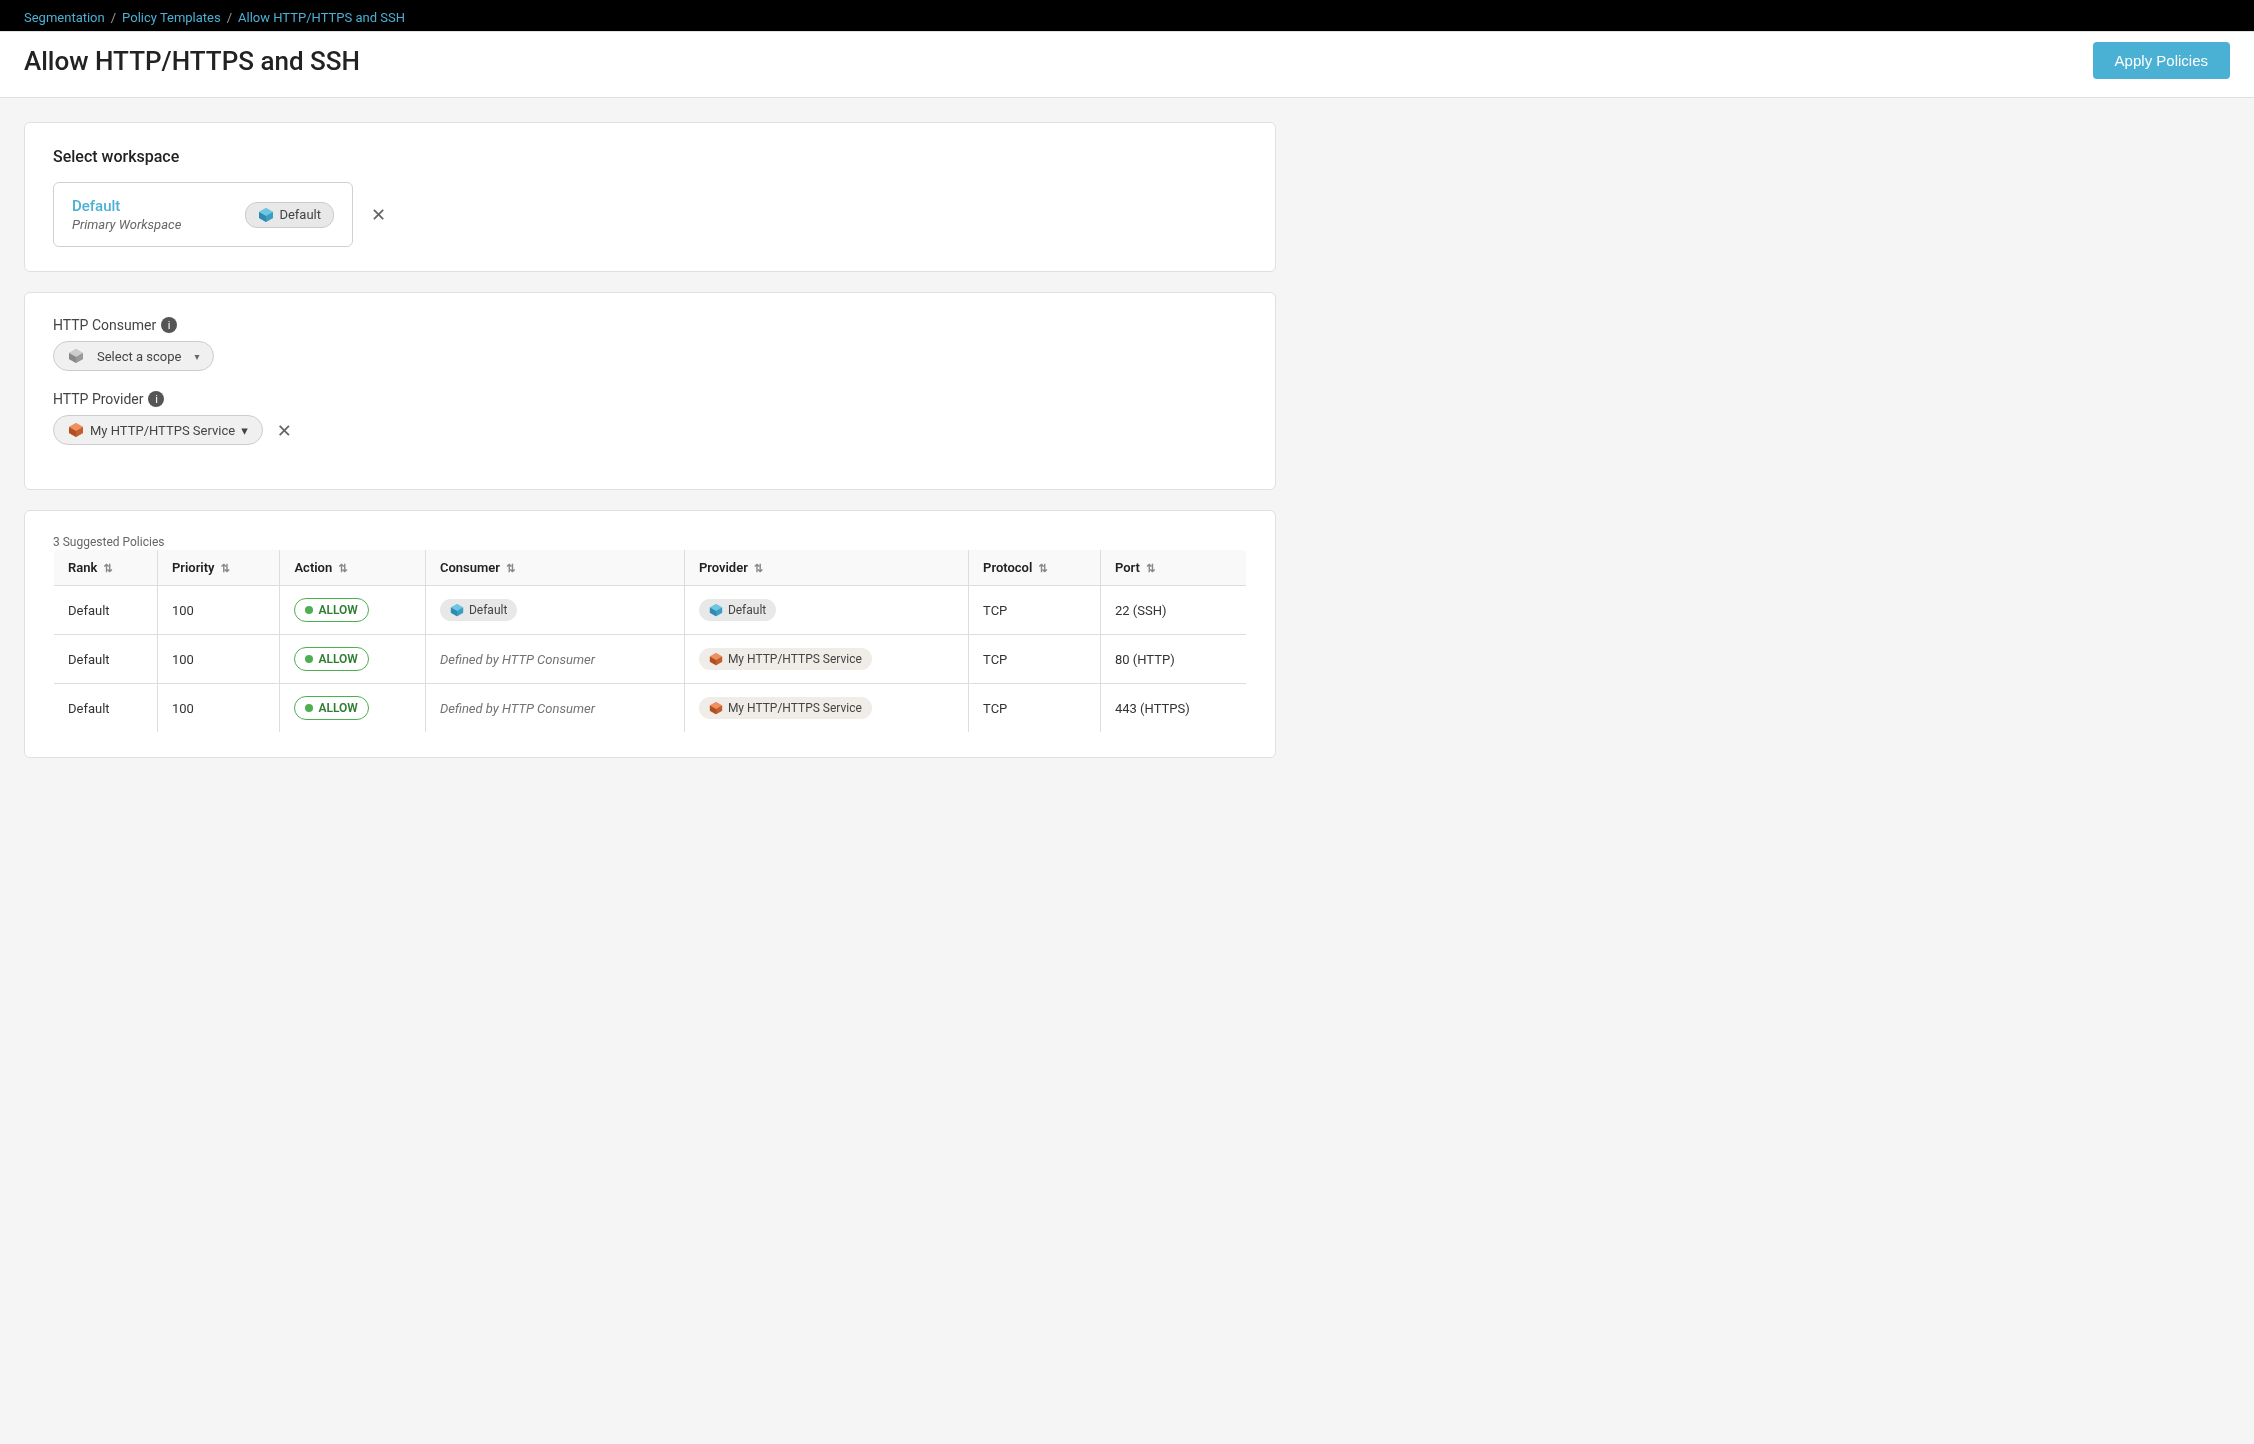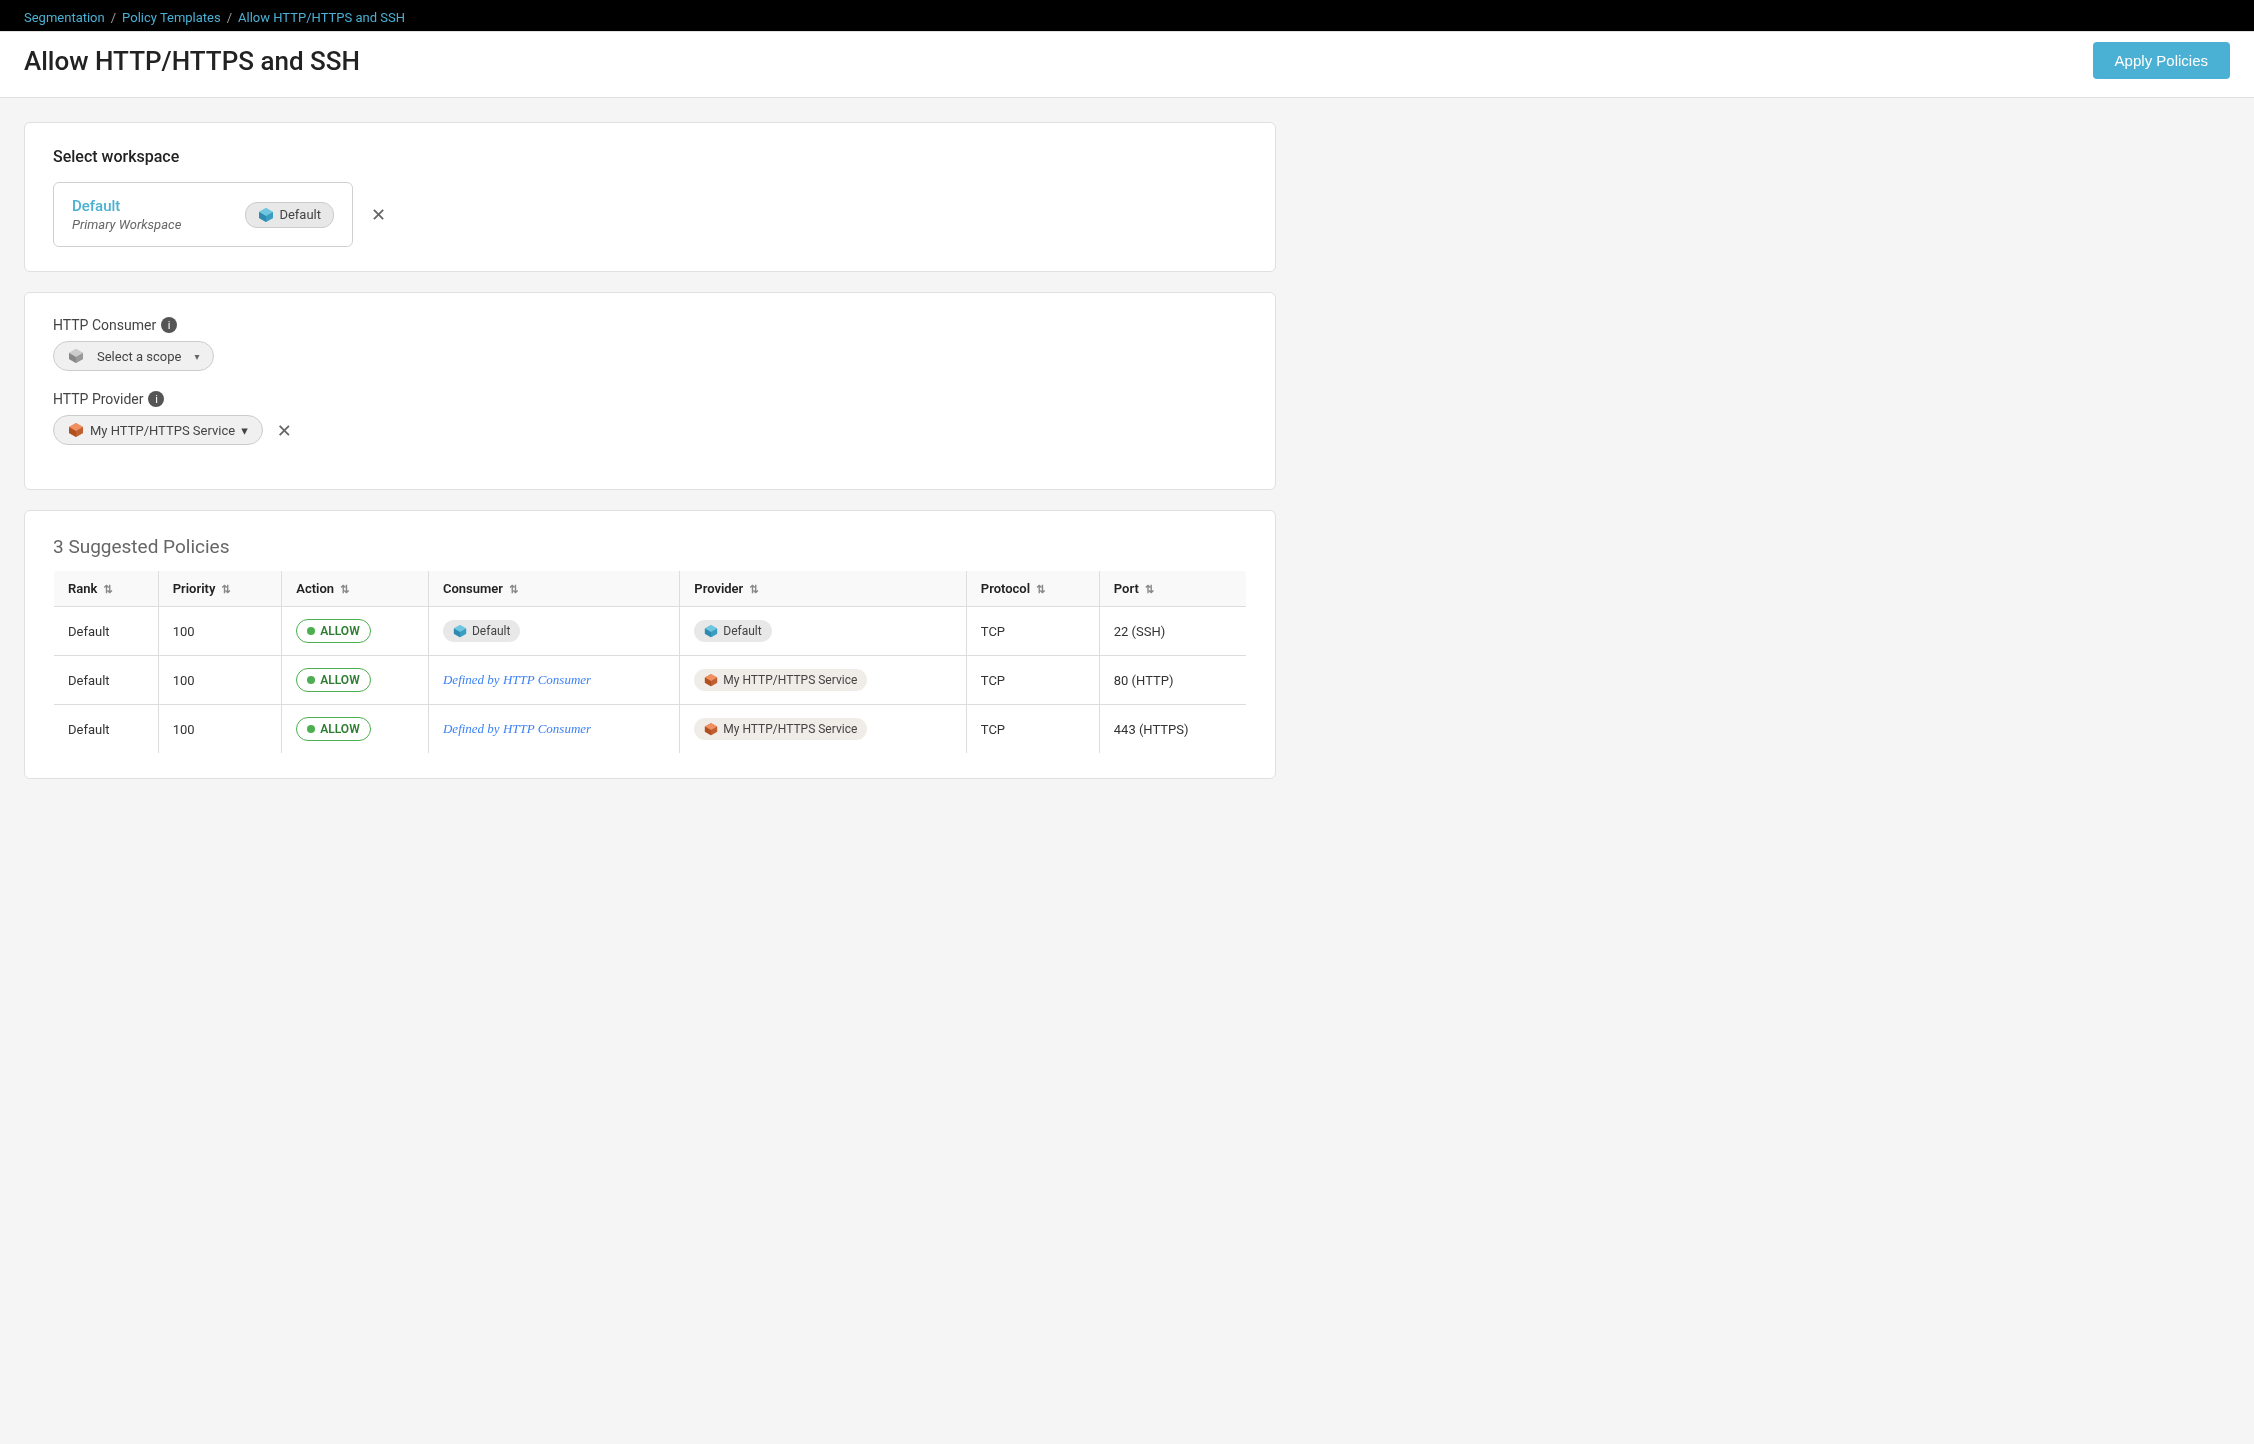--- a/index.html
+++ b/index.html
@@ -175,23 +175,22 @@
       font-size: 13px;
       color: #444;
       display: inline-flex;
       align-items: center;
       gap: 6px;
       cursor: pointer;
     }
 
     
     .suggested-count {
-      font-size: 19px;
+      font-size: 12px;
       color: #666;
-      margin-bottom: 12px;
     }
     .policies-table {
       width: 100%;
       border-collapse: collapse;
       border: 1px solid #ddd;
       border-radius: 4px;
       overflow: hidden;
     }
     .policies-table th {
       background: #f9f9f9;
@@ -254,22 +253,21 @@
       border-radius: 12px;
       padding: 4px 10px;
       font-size: 12px;
       color: #444;
       display: inline-flex;
       align-items: center;
       gap: 5px;
     }
     .italic-text {
       font-style: italic;
-      color: #3b82f6;
-      font-family: Liberation Serif, serif;
+      color: #737373;
     }
   </style>
 </head>
 <body>
 
 <div class="top-bar">
   <nav class="breadcrumb">
     <a href="#">Segmentation</a>
     <span>/</span>
     <a href="#">Policy Templates</a>

